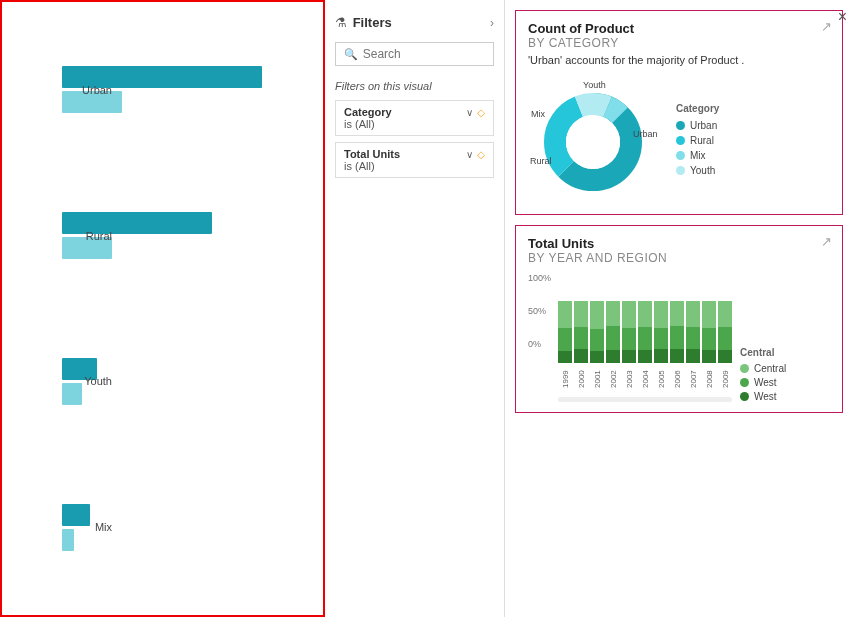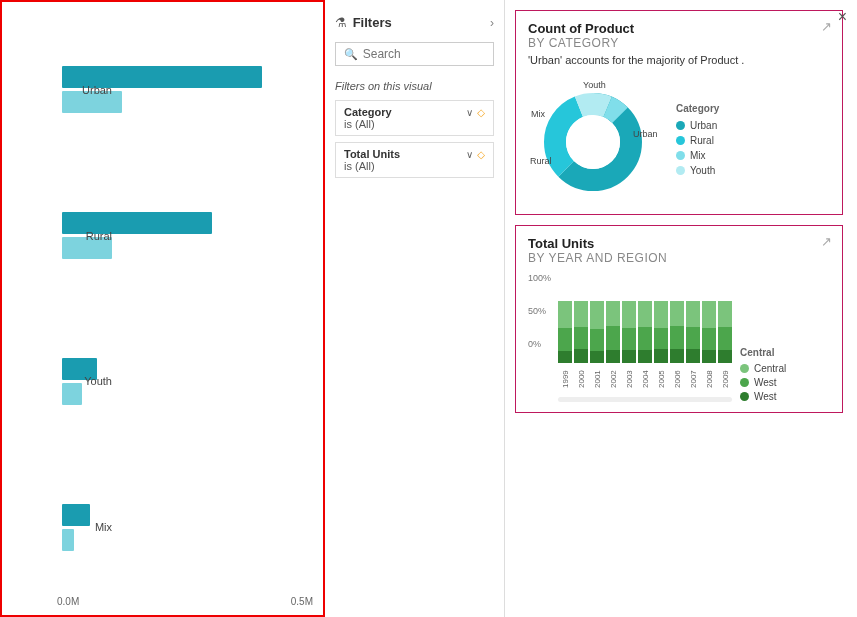--- a/index.html
+++ b/index.html
@@ -387,24 +387,20 @@
           </div>
         </div>
         <div class="bar-row" style="position: relative;">
           <span class="bar-label">Mix</span>
           <div class="bar-group">
             <div class="bar bar-dark" style="width: 28px;"></div>
             <div class="bar bar-light" style="width: 12px;"></div>
           </div>
         </div>
       </div>
-    <div class="x-axis-labels">
-      <span>0.0M</span>
-      <span>0.5M</span>
-    </div>
   </div>
 
   <div class="middle-panel">
     <div class="filters-header">
       <div class="filters-title-row">
         <span class="filter-icon">⚗</span>
         <span class="filters-title">Filters</span>
       </div>
       <span class="filters-arrow">›</span>
     </div>

